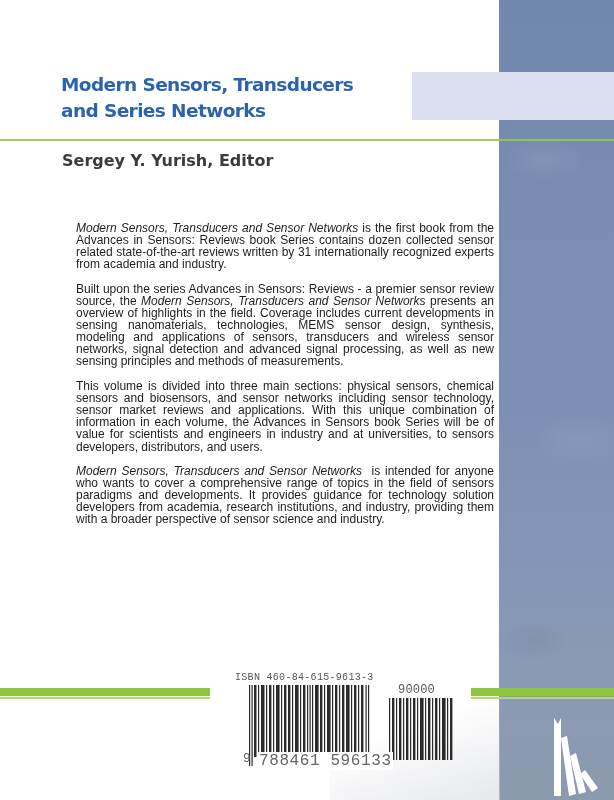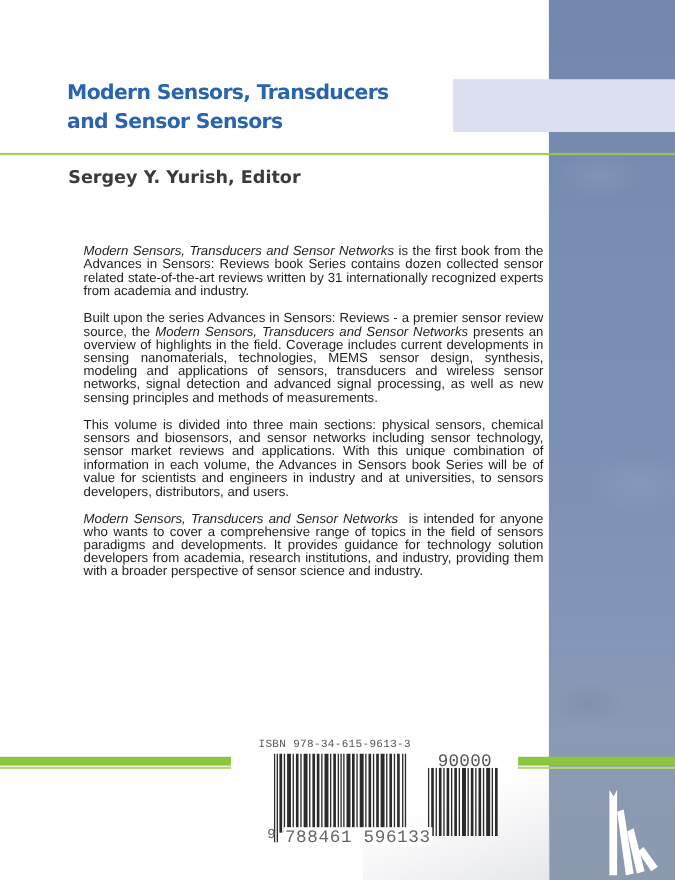--- a/index.html
+++ b/index.html
@@ -78,21 +78,21 @@
       font-size: 17px; letter-spacing: -0.5px; transform: scaleX(0.85); transform-origin: left;
     }
 
     .barcode { position: absolute; left: 235px; top: 672px; width: 225px; height: 100px; }
     .isbn-label {
       position: absolute; left: 0; top: 0;
       font-family: "Liberation Mono", monospace; font-size: 10px; color: #555; letter-spacing: 0.3px;
     }
     .addon-label {
       position: absolute; left: 163px; top: 11px;
-      font-family: "Liberation Mono", monospace; font-size: 16px; color: #555; letter-spacing: 0.2px;
+      font-family: "Liberation Mono", monospace; font-size: 12px; color: #555; letter-spacing: 0.2px;
     }
     .bars-main { position: absolute; left: 14px; top: 13px; width: 121px; height: 81px; }
     .bars-addon { position: absolute; left: 154px; top: 26px; width: 64px; height: 62px; }
     .ean-digits {
       position: absolute; left: 8px; top: 80px; background: #fff; padding: 0 1px;
       font-family: "Liberation Mono", monospace; font-size: 16px; color: #666; letter-spacing: 0.6px;
     }
     .ean-first {
       position: absolute; left: 8px; top: 80px;
       font-family: "Liberation Mono", monospace; font-size: 12.5px; color: #666;
@@ -105,42 +105,42 @@
 
 <div class="cover">
 
   <div class="blue-stripe"></div>
   <div class="bottom-shade"></div>
 
   <div class="lavender-box"></div>
 
   <div class="title">
     <span>Modern Sensors, Transducers</span>
-    <span>and Sensor Sensors</span>
+    <span>and Series Networks</span>
   </div>
 
   <div class="green-line-top">
     <div class="on-blue"></div>
   </div>
 
   <div class="editor">Sergey Y. Yurish, Editor</div>
 
   <div class="body-text">
     <p><em>Modern Sensors, Transducers and Sensor Networks</em><span> is the first book from the Advances in Sensors: Reviews book Series contains dozen collected sensor related state-of-the-art reviews written by 31 internationally recognized experts from academia and industry.</span></p>
     <p><span>Built upon the series Advances in Sensors: Reviews - a premier sensor review source, the </span><em>Modern Sensors, Transducers and Sensor Networks</em><span> presents an overview of highlights in the field. Coverage includes current developments in sensing nanomaterials, technologies, MEMS sensor design, synthesis, modeling and applications of sensors, transducers and wireless sensor networks, signal detection and advanced signal processing, as well as new sensing principles and methods of measurements.</span></p>
     <p><span>This volume is divided into three main sections: physical sensors, chemical sensors and biosensors, and sensor networks including sensor technology, sensor market reviews and applications. With this unique combination of information in each volume, the Advances in Sensors book Series will be of value for scientists and engineers in industry and at universities, to sensors developers, distributors, and users.</span></p>
     <p><em>Modern Sensors, Transducers and Sensor Networks</em><span style="white-space: pre-wrap;">  is intended for anyone who wants to cover a comprehensive range of topics in the field of sensors paradigms and developments. It provides guidance for technology solution developers from academia, research institutions, and industry, providing them with a broader perspective of sensor science and industry.</span></p>
   </div>
 
   <div class="green-bar-left"></div>
   <div class="green-bar-right"></div>
 
 
   <div class="barcode">
-    <span class="isbn-label">ISBN 978-34-615-9613-3</span>
+    <span class="isbn-label">ISBN 460-84-615-9613-3</span>
     <span class="addon-label">90000</span>
     <svg class="bars-main" viewBox="0 0 121 81" preserveAspectRatio="none">
       <g fill="#2b2b2b">
         <rect x="0" y="0" width="1.2" height="81"></rect>
           <rect x="2.5" y="0" width="1.2" height="81"></rect>
         <rect x="5" y="0" width="2.5" height="72"></rect>
           <rect x="9" y="0" width="1.2" height="72"></rect>
         <rect x="12" y="0" width="3.5" height="72"></rect>
           <rect x="17" y="0" width="1.2" height="72"></rect>
         <rect x="20" y="0" width="2.4" height="72"></rect>

